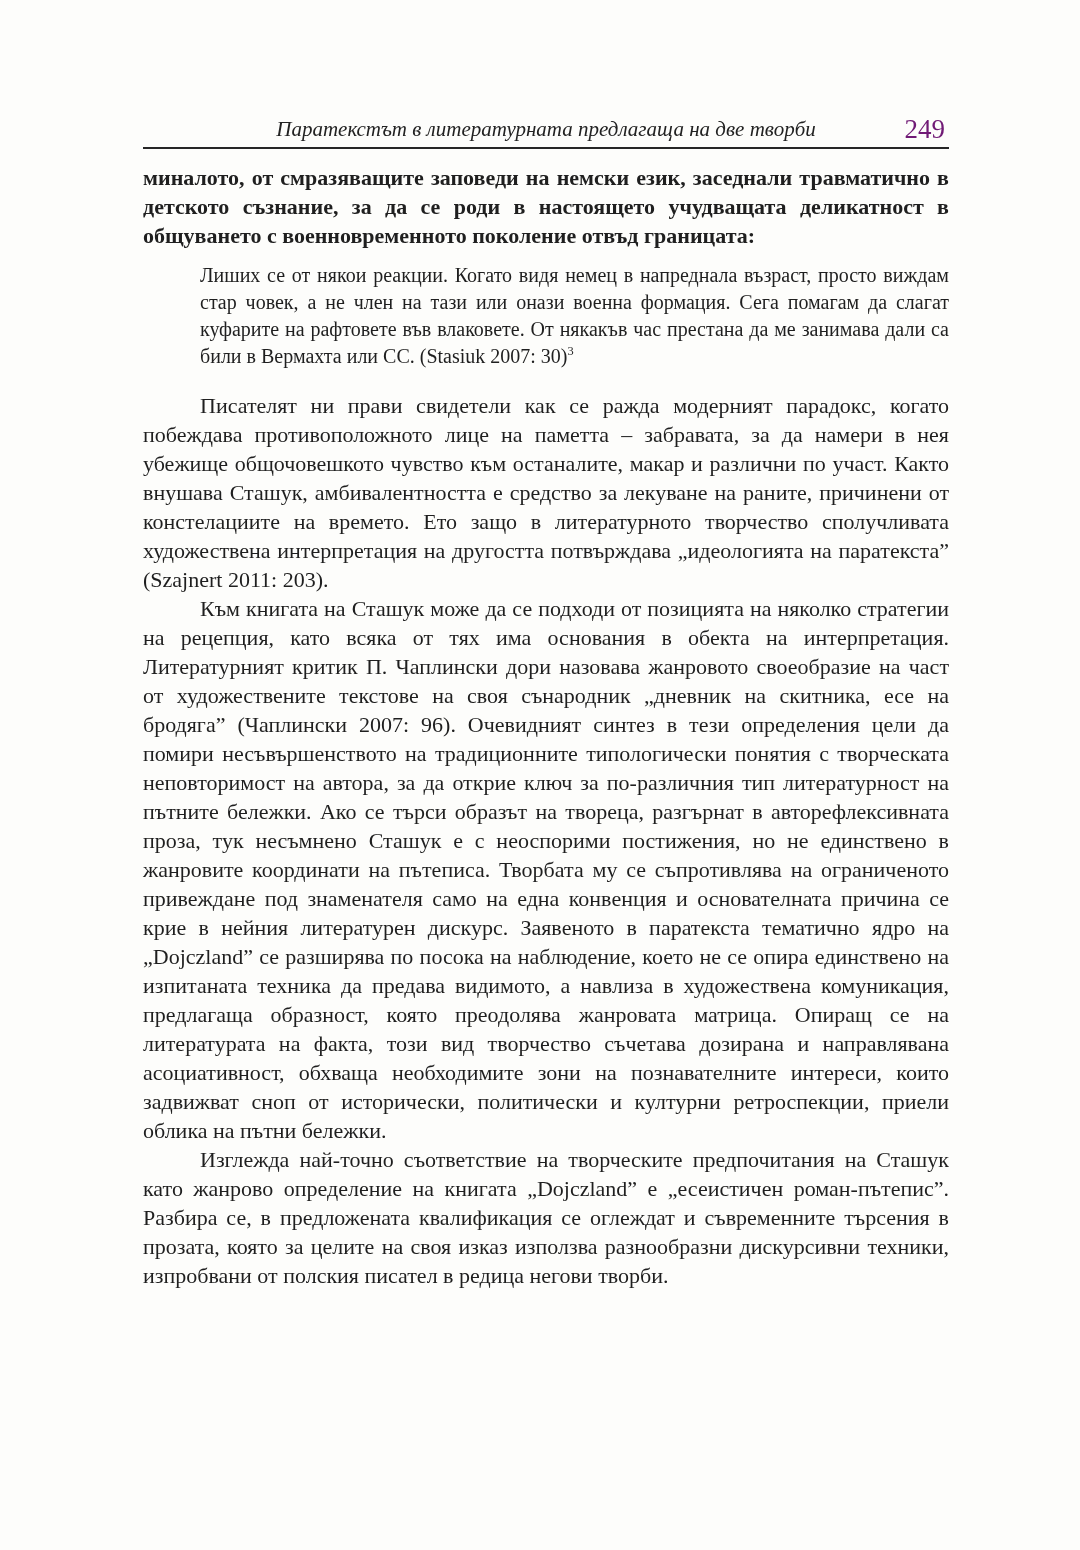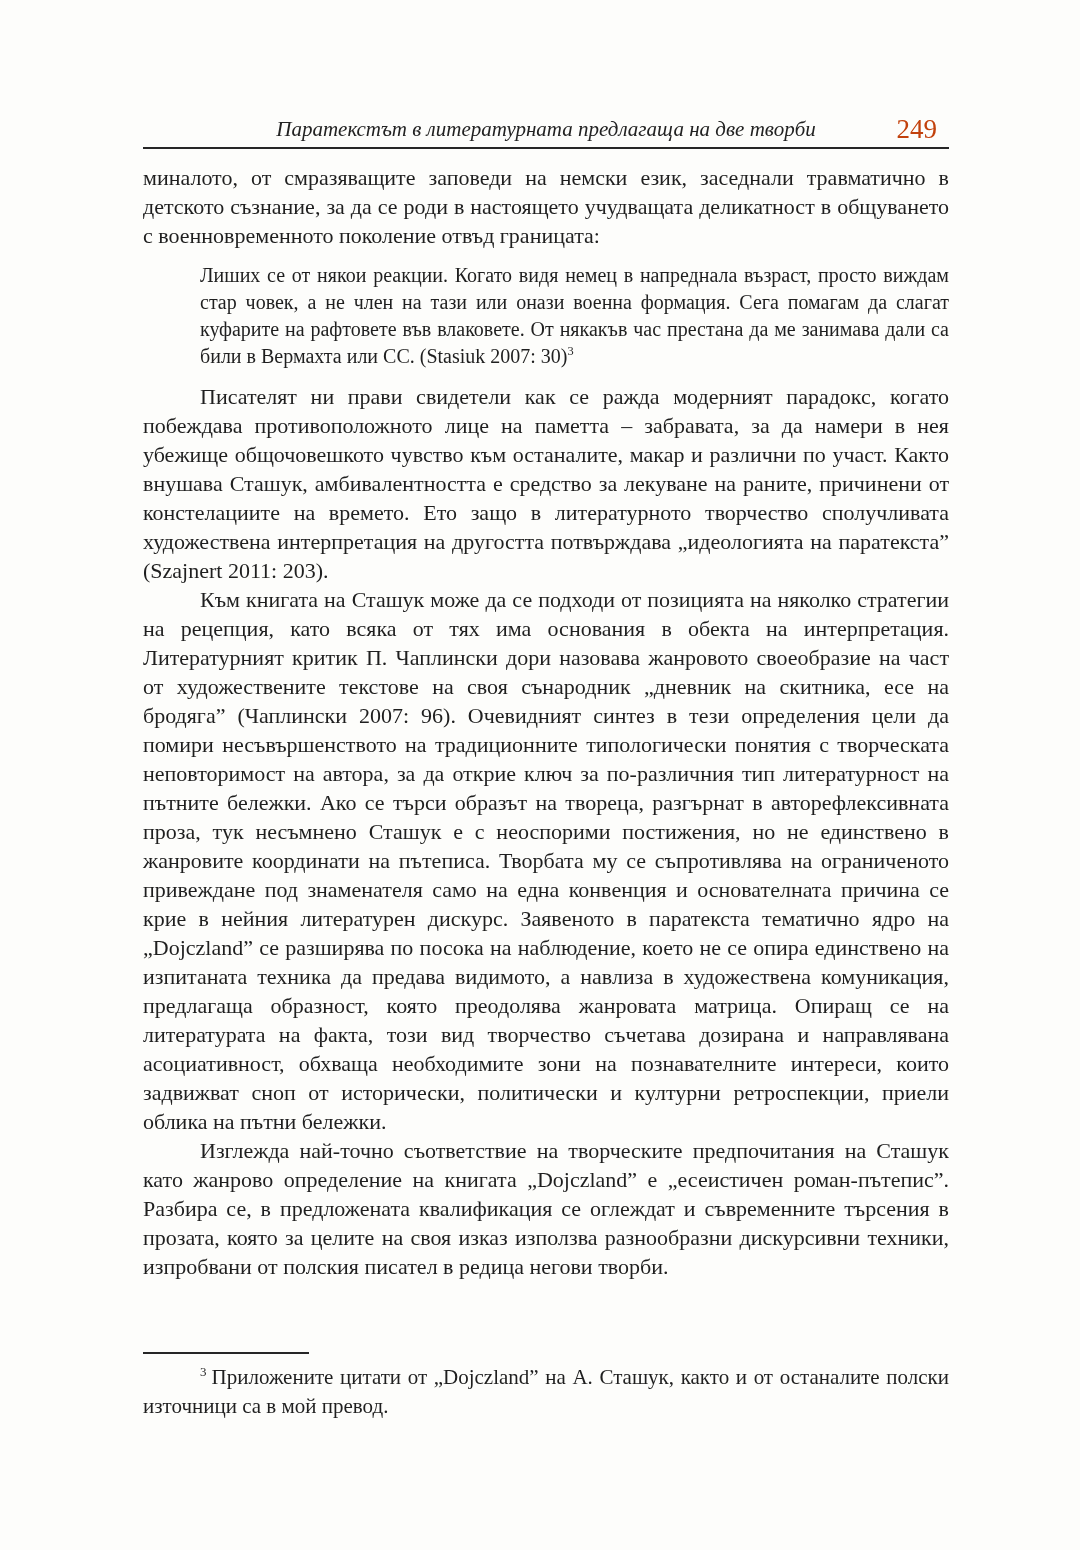--- a/index.html
+++ b/index.html
@@ -22,44 +22,44 @@
 
   .head-row { position: relative; height: 30px; }
   .running-head {
     position: absolute; left: 0; right: 0; bottom: 0;
     text-align: center;
     font-style: italic;
     font-size: 21px; line-height: 1;
     color: #222;
   }
   .page-number {
-    position: absolute; right: 12px; bottom: -3px;
+    position: absolute; right: 4px; bottom: -3px;
     font-size: 27px; line-height: 1;
     font-style: normal;
-    color: #c2410c;
+    color: #701a75;
   }
   .header-rule {
     margin-top: 7px;
     border-top: 2px solid #262626;
     height: 0;
   }
 
   .body-text { margin-top: 14px; }
 
   .para {
     margin: 0;
     font-size: 22px;
     line-height: 29px;
     text-align: justify;
     text-indent: 57px;
   }
-  .para.no-indent { text-indent: 0; }
+  .para.no-indent { text-indent: 0; font-weight: bold; }
 
   .quote {
-    margin: 12px 0 12px 57px;
+    margin: 12px 0 21px 57px;
     font-size: 20px;
     line-height: 27px;
     text-align: justify;
   }
 
   sup.note-ref {
     font-size: 62%;
     line-height: 0;
     vertical-align: super;
   }
@@ -107,18 +107,14 @@
       <p class="para">Писателят ни прави свидетели как се ражда модерният парадокс, когато побеждава противоположното лице на паметта – забравата, за да намери в нея убежище общочовешкото чувство към останалите, макар и различни по участ. Както внушава Сташук, амбивалентността е средство за лекуване на раните, причинени от констелациите на времето. Ето защо в литературното творчество сполучливата художествена интерпретация на другостта потвърждава „идеологията на паратекста” (Szajnert 2011: 203).</p>
 
       <p class="para">Към книгата на Сташук може да се подходи от позицията на няколко стратегии на рецепция, като всяка от тях има основания в обекта на интерпретация. Литературният критик П. Чаплински дори назовава жанровото своеобразие на част от художествените текстове на своя сънародник „дневник на скитника, есе на бродяга” (Чаплински 2007: 96). Очевидният синтез в тези определения цели да помири несъвършенството на традиционните типологически понятия с творческата неповторимост на автора, за да открие ключ за по-различния тип литературност на пътните бележки. Ако се търси образът на твореца, разгърнат в авторефлексивната проза, тук несъмнено Сташук е с неоспорими постижения, но не единствено в жанровите координати на пътеписа. Творбата му се съпротивлява на ограниченото привеждане под знаменателя само на една конвенция и основателната причина се крие в нейния литературен дискурс. Заявеното в паратекста тематично ядро на „Dojczland” се разширява по посока на наблюдение, което не се опира единствено на изпитаната техника да предава видимото, а навлиза в художествена комуникация, предлагаща образност, която преодолява жанровата матрица. Опиращ се на литературата на факта, този вид творчество съчетава дозирана и направлявана асоциативност, обхваща необходимите зони на познавателните интереси, които задвижват сноп от исторически, политически и културни ретроспекции, приели облика на пътни бележки.</p>
 
       <p class="para">Изглежда най-точно съответствие на творческите предпочитания на Сташук като жанрово определение на книгата „Dojczland” е „есеистичен роман-пътепис”. Разбира се, в предложената квалификация се оглеждат и съвременните търсения в прозата, която за целите на своя изказ използва разнообразни дискурсивни техники, изпробвани от полския писател в редица негови творби.</p>
 
     </main>
 
   </div>
 
-  <footer class="footnote-area">
-    <div class="footnote-rule"></div>
-    <p class="footnote-text"><sup class="note-ref">3</sup><span>Приложените цитати от „Dojczland” на А. Сташук, както и от останалите полски източници са в мой превод.</span></p>
-  </footer>
 
 </div>
 
 </body></html>

